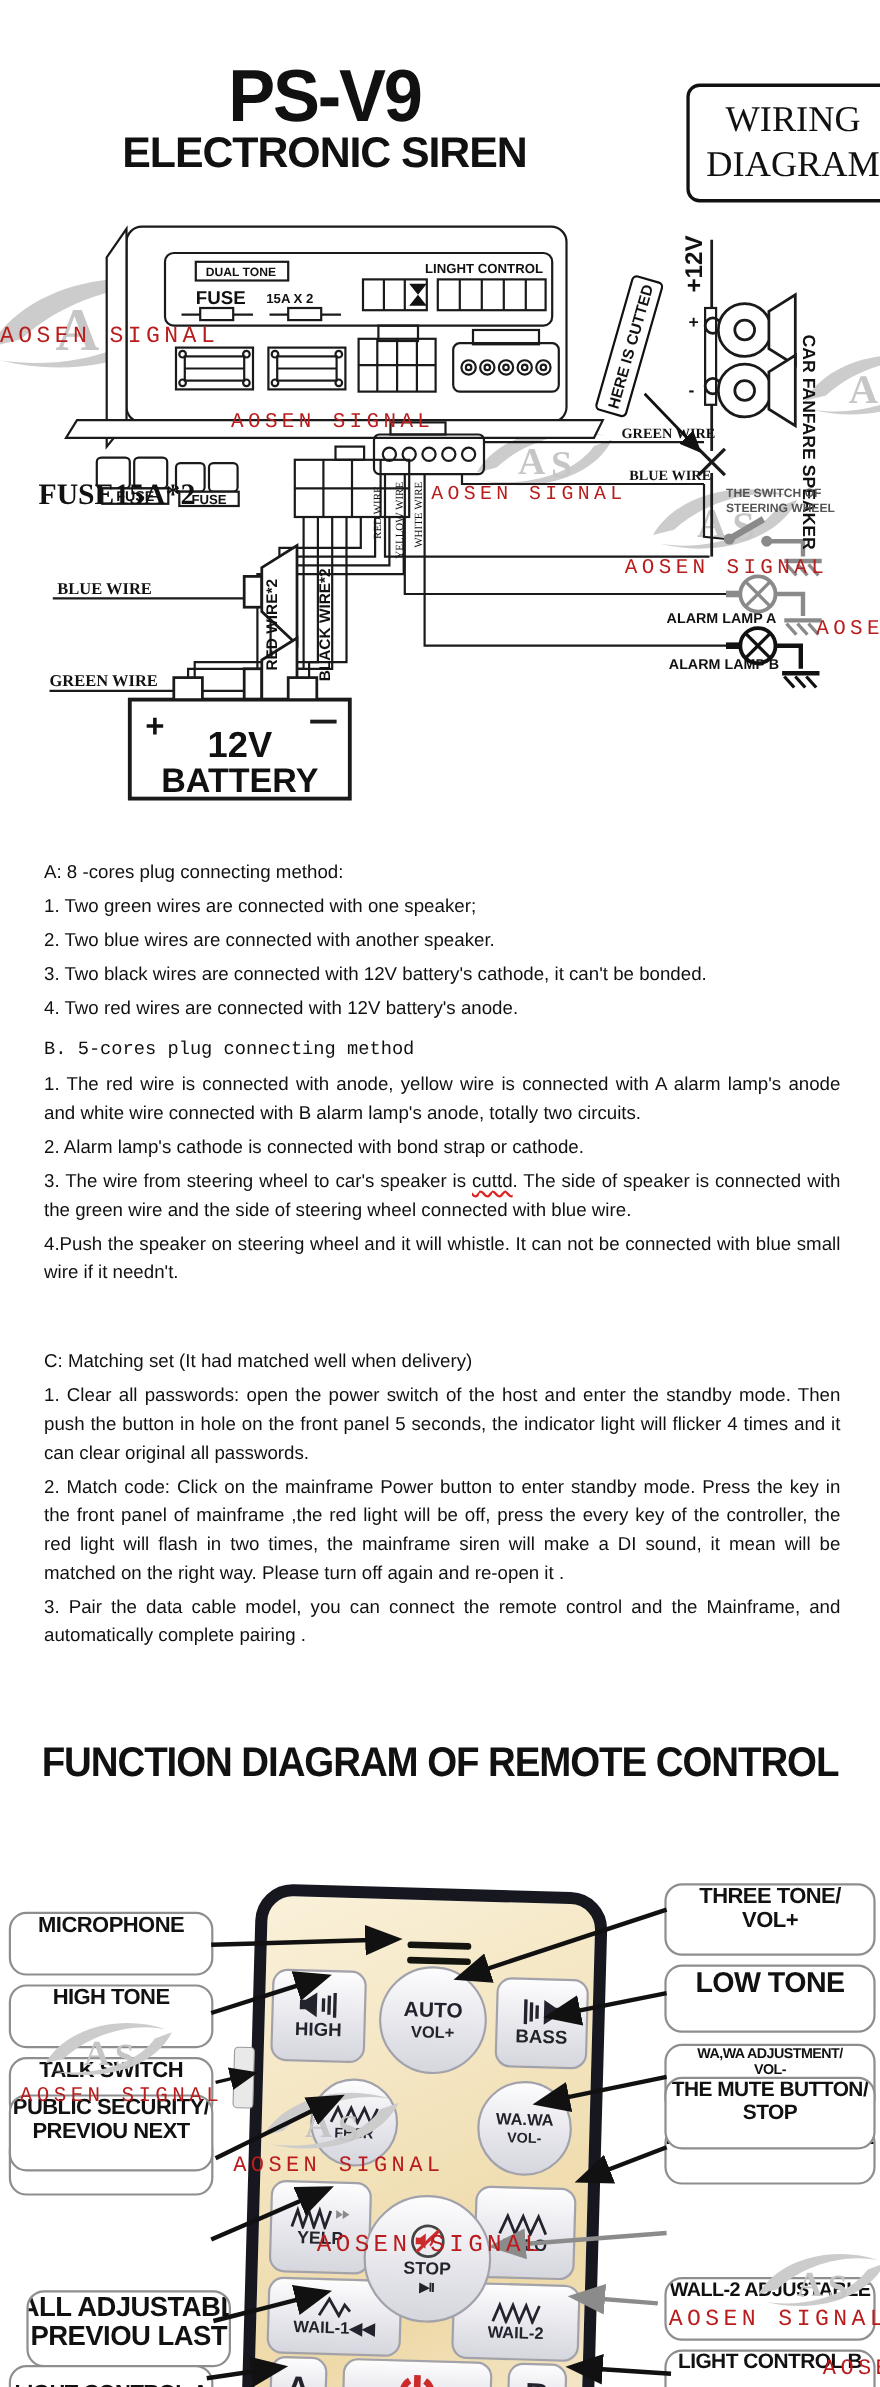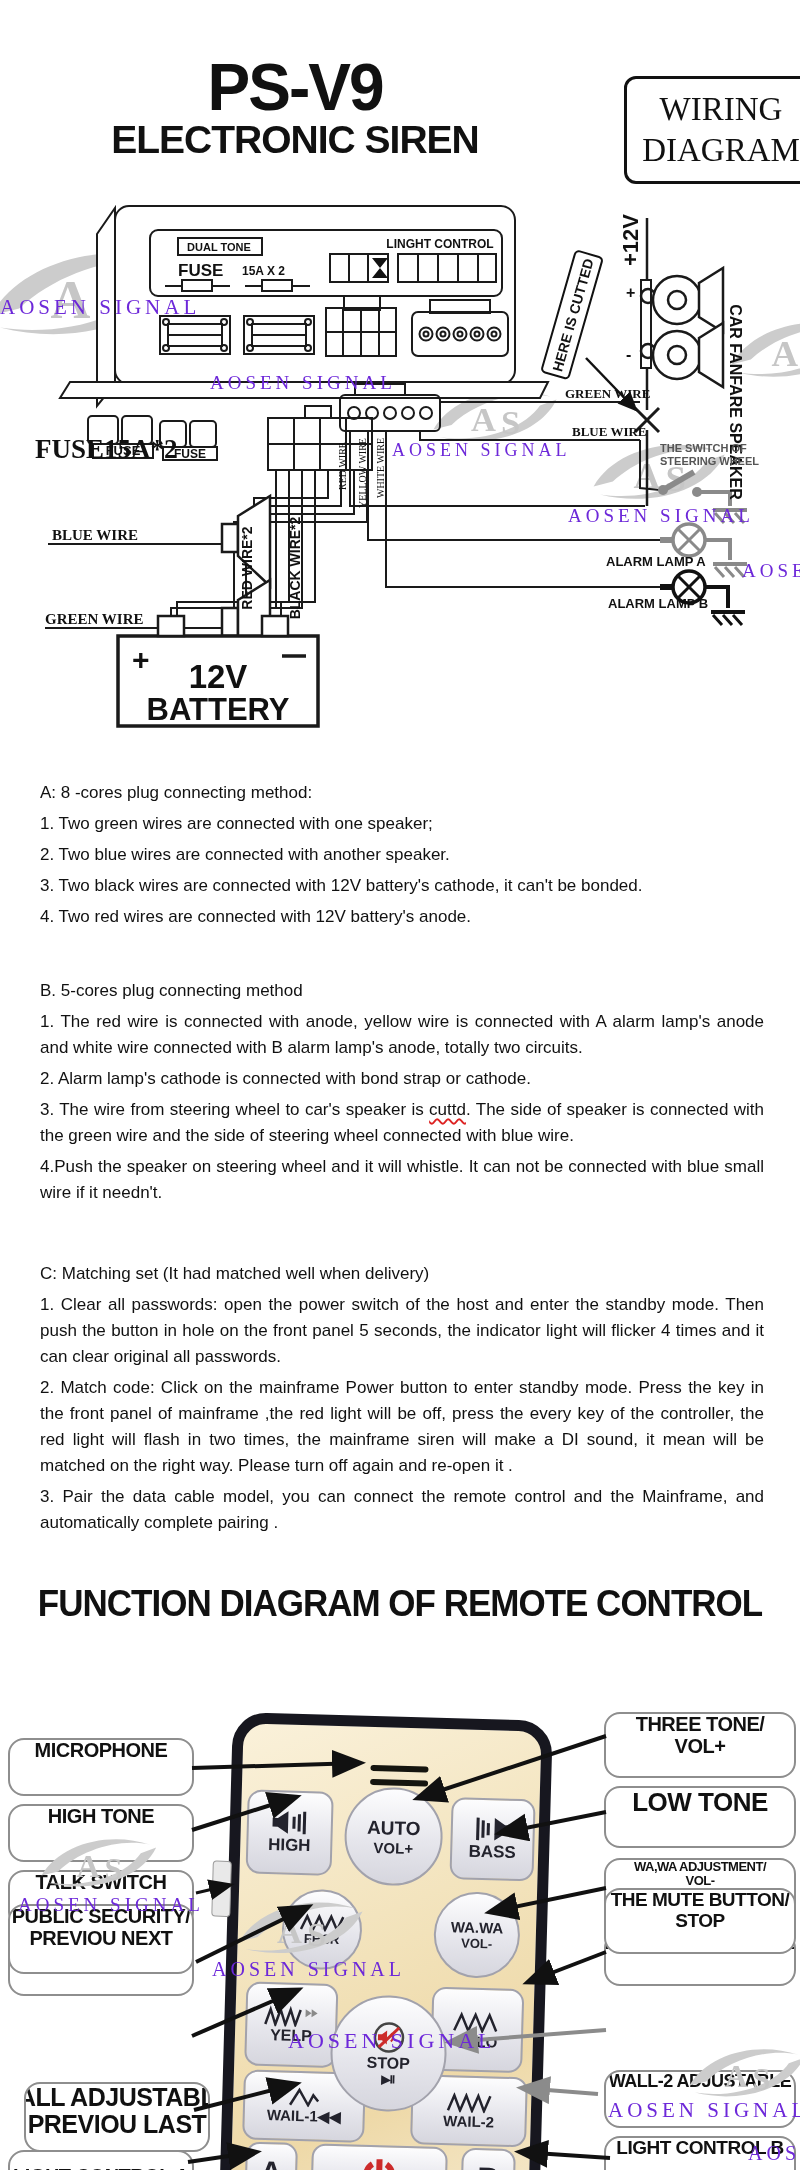--- a/index.html
+++ b/index.html
@@ -7,26 +7,26 @@
         font-family:"Liberation Sans",sans-serif;color:#111;padding-left:26px;}
   .abs{position:absolute;}
   
   .model{top:50px;left:0;width:590px;text-align:center;font-size:64px;font-weight:bold;
          letter-spacing:-2px;transform:scaleY(1.05);}
   .subtitle{top:118px;left:0;width:590px;text-align:center;font-size:39px;font-weight:bold;letter-spacing:-1px;}
   .badge{top:76px;left:576px;width:188px;height:102px;border:3px solid #111;border-radius:12px;
          display:flex;flex-direction:column;align-items:center;justify-content:center;
          font-family:"Liberation Serif",serif;font-size:33px;line-height:1.25;margin-left:48px;}
   
-  .wm{font-family:Liberation Serif, serif;color:#6d28d9;letter-spacing:4px;white-space:nowrap;z-index:5;}
+  .wm{font-family:Liberation Mono, monospace;color:#b91c1c;letter-spacing:4px;white-space:nowrap;z-index:5;}
   
   .copy{top:780px;left:40px;width:724px;font-size:17px;line-height:26px;}
   .copy .ln{margin-bottom:5px;}
   .copy .para{text-align:justify;margin-bottom:5px;}
-  .gapB{margin-top:48px;}
+  .gapB{margin-top:12px;font-family:Liberation Mono, monospace;}
   .gapC{margin-top:55px;}
   .sp{text-decoration:underline wavy #d22;text-decoration-thickness:1.5px;text-underline-offset:3px;}
   
   .func-head{top:1583px;left:0;width:800px;text-align:center;font-size:35px;font-weight:bold;
              letter-spacing:-1px;transform:scaleY(1.08);}
   
   .callout{position:absolute;border:2px solid #8e8e8e;border-radius:16px;background:#fff;
            display:flex;flex-direction:column;align-items:center;justify-content:flex-start;
            font-weight:bold;font-size:20px;line-height:1.08;text-align:center;white-space:nowrap;
            letter-spacing:-0.5px;z-index:6;overflow:hidden;}

